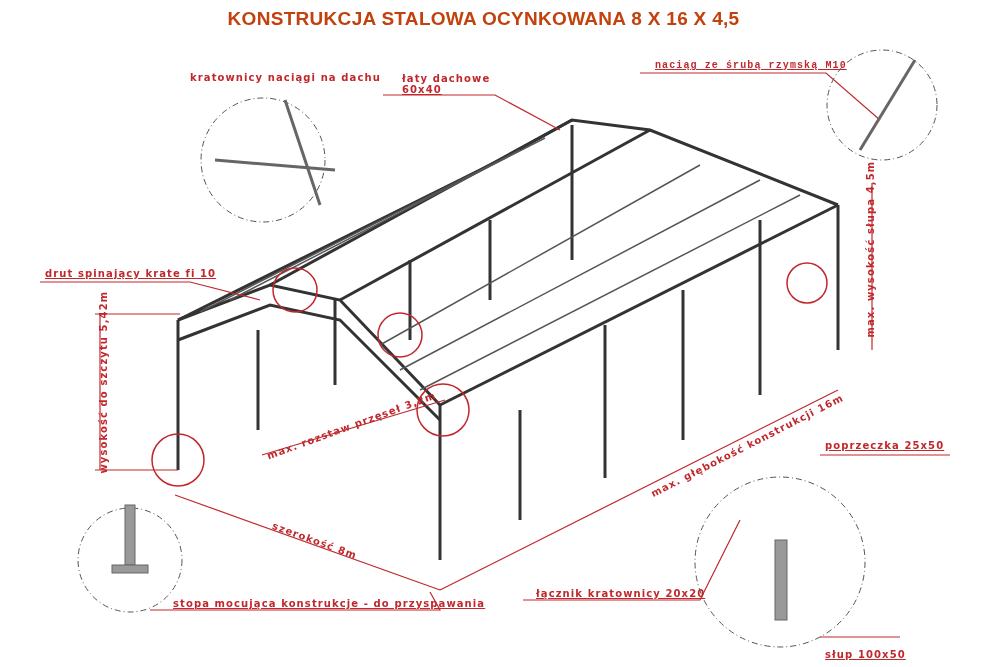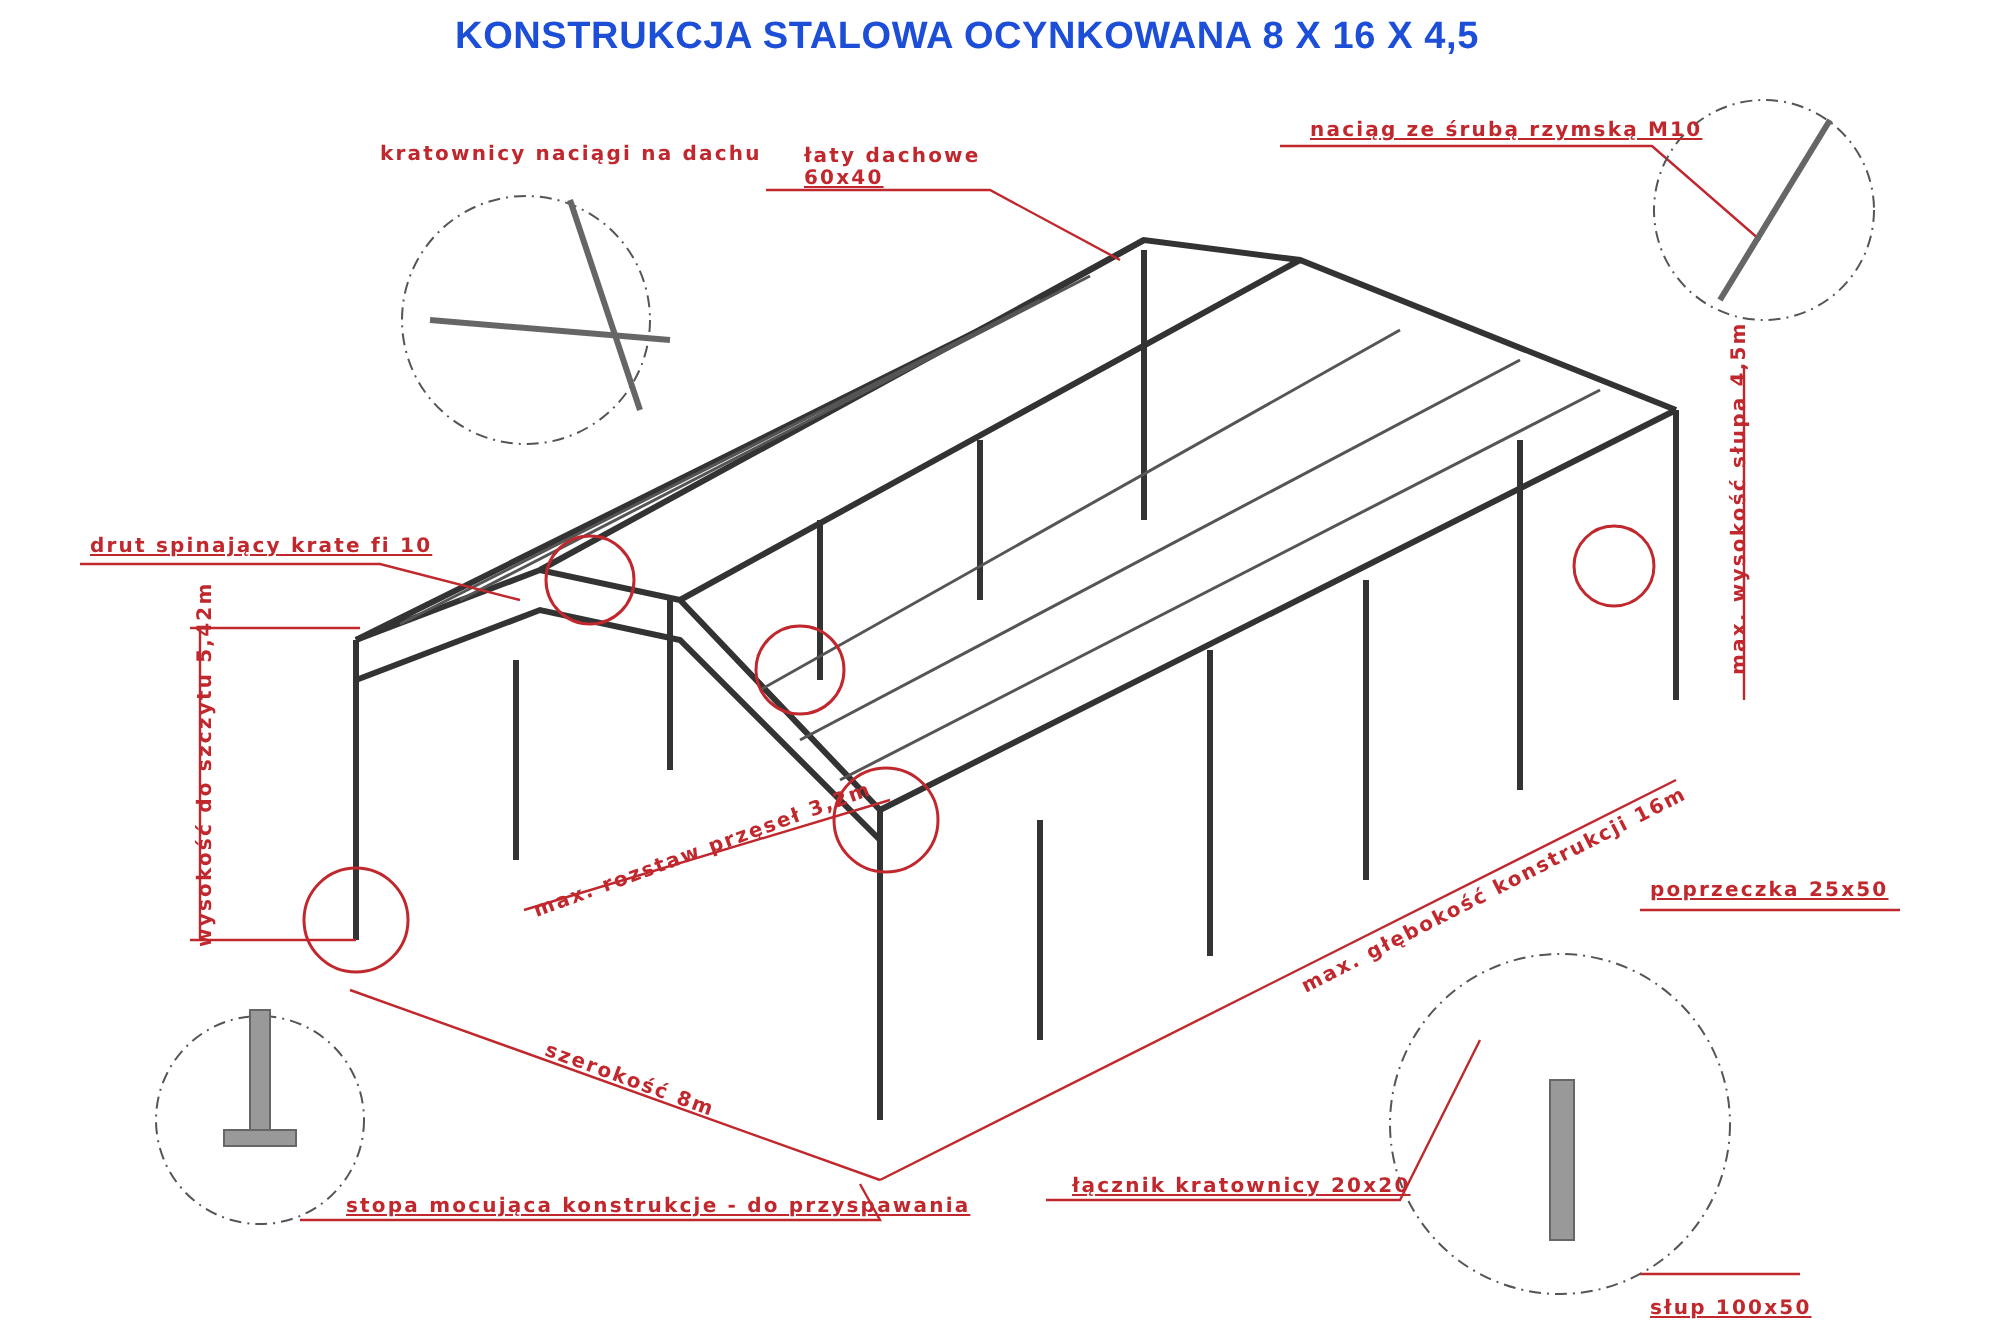--- a/index.html
+++ b/index.html
@@ -1,17 +1,17 @@
 <!DOCTYPE html>
 <html><head>
 <meta charset="utf-8">
 <style>
   html, body { margin: 0; padding: 0; background: #ffffff; }
   body { width: 1000px; height: 667px; position: relative; overflow: hidden; font-family: "Liberation Sans", sans-serif; }
-  .title { position: absolute; left: 0; top: 8px; width: 967px; text-align: center; color: #1d4ed8; font-weight: bold; font-size: 19px; letter-spacing: 0.3px; }
+  .title { position: absolute; left: 0; top: 8px; width: 967px; text-align: center; color: #c2410c; font-weight: bold; font-size: 19px; letter-spacing: 0.3px; }
   .lbl { position: absolute; color: #c0282d; font-weight: bold; font-size: 10px; letter-spacing: 1.1px; white-space: nowrap; font-family: "DejaVu Sans", sans-serif; }
   .u { text-decoration: underline; }
   svg { position: absolute; left: 0; top: 0; }
 </style>
 </head>
 <body>
 
 <div class="title">KONSTRUKCJA STALOWA OCYNKOWANA 8 X 16 X 4,5</div>
 
 <svg width="1000" height="667" viewBox="0 0 1000 667">
@@ -85,21 +85,21 @@
   <g fill="#999" stroke="#666">
     <rect x="125" y="505" width="10" height="60"></rect>
     <rect x="112" y="565" width="36" height="8"></rect>
     <rect x="775" y="540" width="12" height="80"></rect>
   </g>
 </svg>
 
 <div class="lbl" style="left:190px;top:72px;">kratownicy naciągi na dachu</div>
 <div class="lbl" style="left:402px;top:73px;text-align:right;">łaty dachowe</div>
 <div class="lbl u" style="left:402px;top:84px;">60x40</div>
-<div class="lbl u" style="left:655px;top:60px;">naciąg ze śrubą rzymską M10</div>
+<div class="lbl u" style="left:655px;top:60px;font-family:Liberation Mono, monospace;">naciąg ze śrubą rzymską M10</div>
 <div class="lbl u" style="left:45px;top:268px;text-decoration:underline;">drut spinający krate fi 10</div>
 <div class="lbl" style="left:23px;top:388px;transform:rotate(-90deg);transform-origin:center;width:160px;text-align:center;">wysokość do szczytu 5,42m</div>
 <div class="lbl" style="left:262px;top:420px;transform:rotate(-20deg);">max. rozstaw przęseł 3,2m</div>
 <div class="lbl" style="left:640px;top:440px;transform:rotate(-27deg);">max. głębokość konstrukcji 16m</div>
 <div class="lbl" style="left:800px;top:262px;transform:rotate(-90deg);transform-origin:center;width:140px;text-align:center;">max. wysokość słupa 4,5m</div>
 <div class="lbl" style="left:270px;top:535px;transform:rotate(20deg);">szerokość 8m</div>
 <div class="lbl u" style="left:173px;top:598px;">stopa mocująca konstrukcje - do przyspawania</div>
 <div class="lbl u" style="left:536px;top:588px;">łącznik kratownicy 20x20</div>
 <div class="lbl u" style="left:825px;top:440px;">poprzeczka 25x50</div>
 <div class="lbl u" style="left:825px;top:627px;margin-top:22px;">słup 100x50</div>

